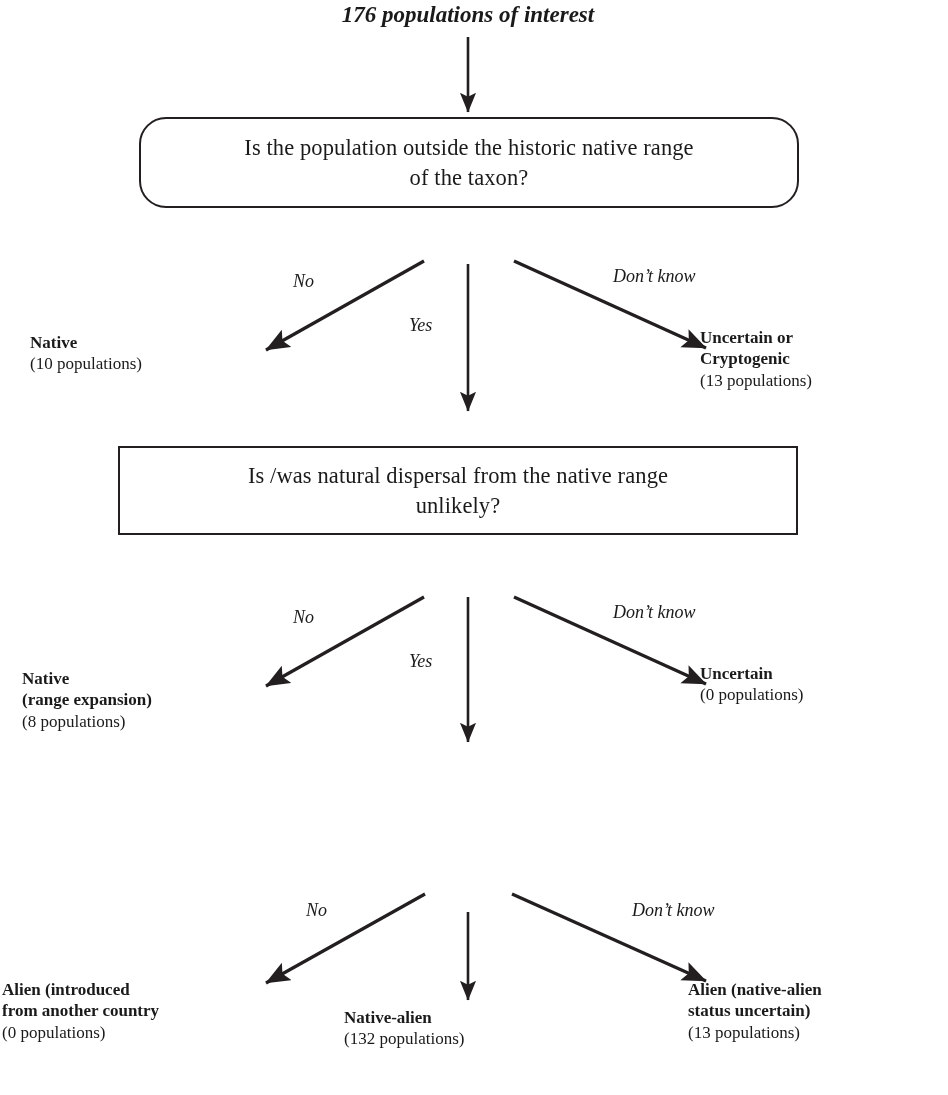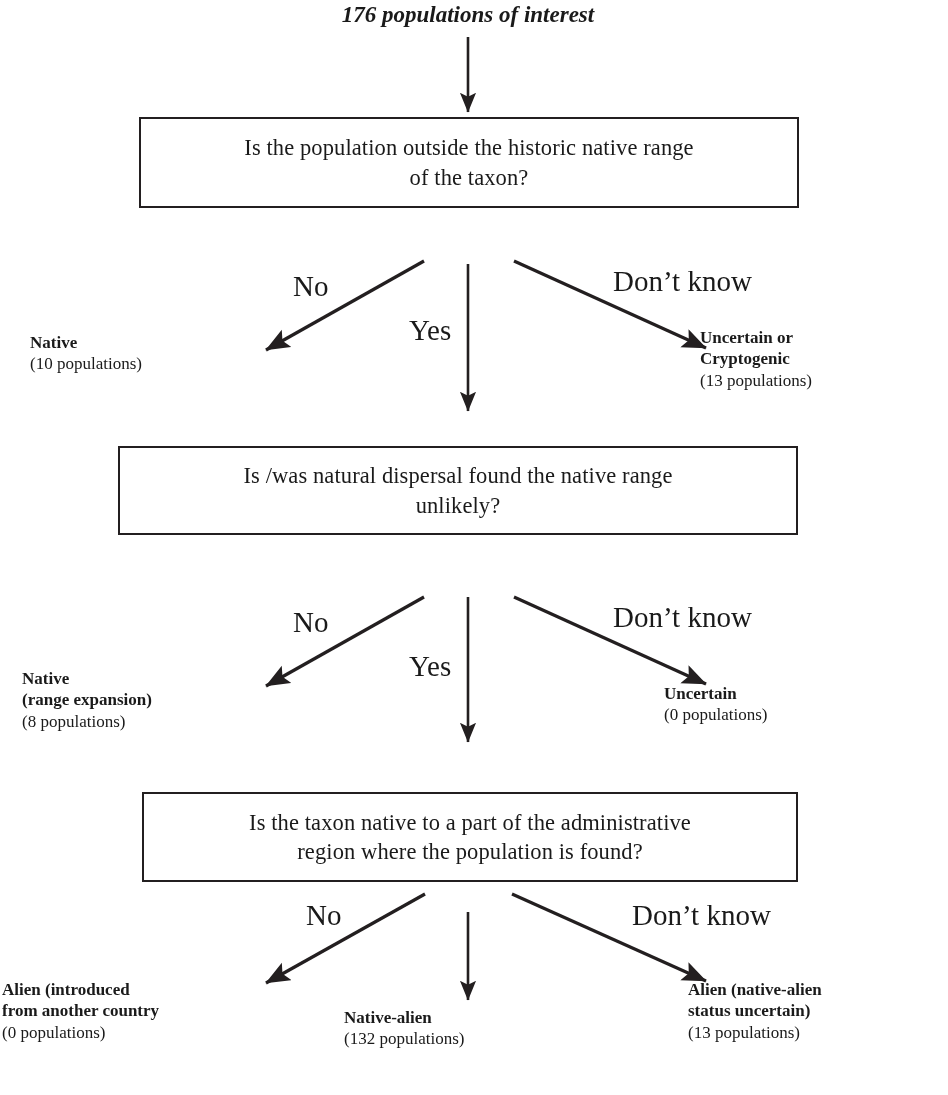--- a/index.html
+++ b/index.html
@@ -68,23 +68,24 @@
     white-space: pre-line;
   }
   .outcome .count {
     font-weight: normal;
     display: block;
     white-space: nowrap;
   }
   
   .edge-label {
     position: absolute;
-    font-size: 29px;
+    font-size: 18px;
     white-space: nowrap;
     line-height: 1;
+    font-style: italic;
   }
 </style>
 </head>
 <body>
 
 <div id="chart-root">
 
   <svg class="arrow-layer" width="948" height="1095" viewBox="0 0 948 1095">
     <defs>
       <marker id="ah" markerWidth="9" markerHeight="9" refX="7.4" refY="3.1" orient="auto" markerUnits="strokeWidth">
@@ -108,21 +109,21 @@
 
     <line x1="468" y1="912" x2="468" y2="1000" stroke="#231f20" stroke-width="2.6" marker-end="url(#ah)"></line>
 
     <line x1="425" y1="894" x2="266" y2="983" stroke="#231f20" stroke-width="3.2" marker-end="url(#ah)"></line>
 
     <line x1="512" y1="894" x2="706" y2="981" stroke="#231f20" stroke-width="3.2" marker-end="url(#ah)"></line>
   </svg>
 
   <div class="node title-text" style="left:268px; top:2px; width:400px;">176 populations of interest</div>
 
-  <div class="node decision-box" style="left:139px; top:117px; width:660px; height:91px;">
+  <div class="node decision-box" style="left:139px; top:117px; width:660px; height:91px;border-radius:27px;">
     <span class="txt">
       <span>Is the  population outside the historic native  range</span><br>
       <span>of the taxon?</span>
     </span>
   </div>
 
   <div class="edge-label" style="left:293px; top:272px;">No</div>
   <div class="edge-label" style="left:409px; top:316px;">Yes</div>
   <div class="edge-label" style="left:613px; top:267px;">Don’t know</div>
 
@@ -132,46 +133,40 @@
   </div>
 
   <div class="node outcome" style="left:700px; top:327px; width:248px;">
     <span class="name">Uncertain or
 Cryptogenic</span>
     <span class="count">(13 populations)</span>
   </div>
 
   <div class="node decision-box" style="left:118px; top:446px; width:680px; height:89px;">
     <span class="txt">
-      <span>Is /was natural dispersal found the native range</span><br>
+      <span>Is /was natural dispersal from the native range</span><br>
       <span>unlikely?</span>
     </span>
   </div>
 
   <div class="edge-label" style="left:293px; top:608px;">No</div>
   <div class="edge-label" style="left:409px; top:652px;">Yes</div>
   <div class="edge-label" style="left:613px; top:603px;">Don’t know</div>
 
   <div class="node outcome" style="left:22px; top:668px; width:274px;">
     <span class="name">Native
 (range expansion)</span>
     <span class="count">(8 populations)</span>
   </div>
 
-  <div class="node outcome" style="left:664px; top:663px; width:248px;margin-top:20px;">
+  <div class="node outcome" style="left:700px; top:663px; width:248px;">
     <span class="name">Uncertain</span>
     <span class="count">(0 populations)</span>
   </div>
 
-  <div class="node decision-box" style="left:142px; top:792px; width:656px; height:90px;">
-    <span class="txt">
-      <span>Is the taxon native to a part of the administrative</span><br>
-      <span>region where the population is found?</span>
-    </span>
-  </div>
 
   <div class="edge-label" style="left:306px; top:901px;">No</div>
   <div class="edge-label" style="left:632px; top:901px;">Don’t know</div>
 
   <div class="node outcome" style="left:2px; top:979px; width:302px;">
     <span class="name">Alien (introduced
 from another country</span>
     <span class="count">(0 populations)</span>
   </div>
 

